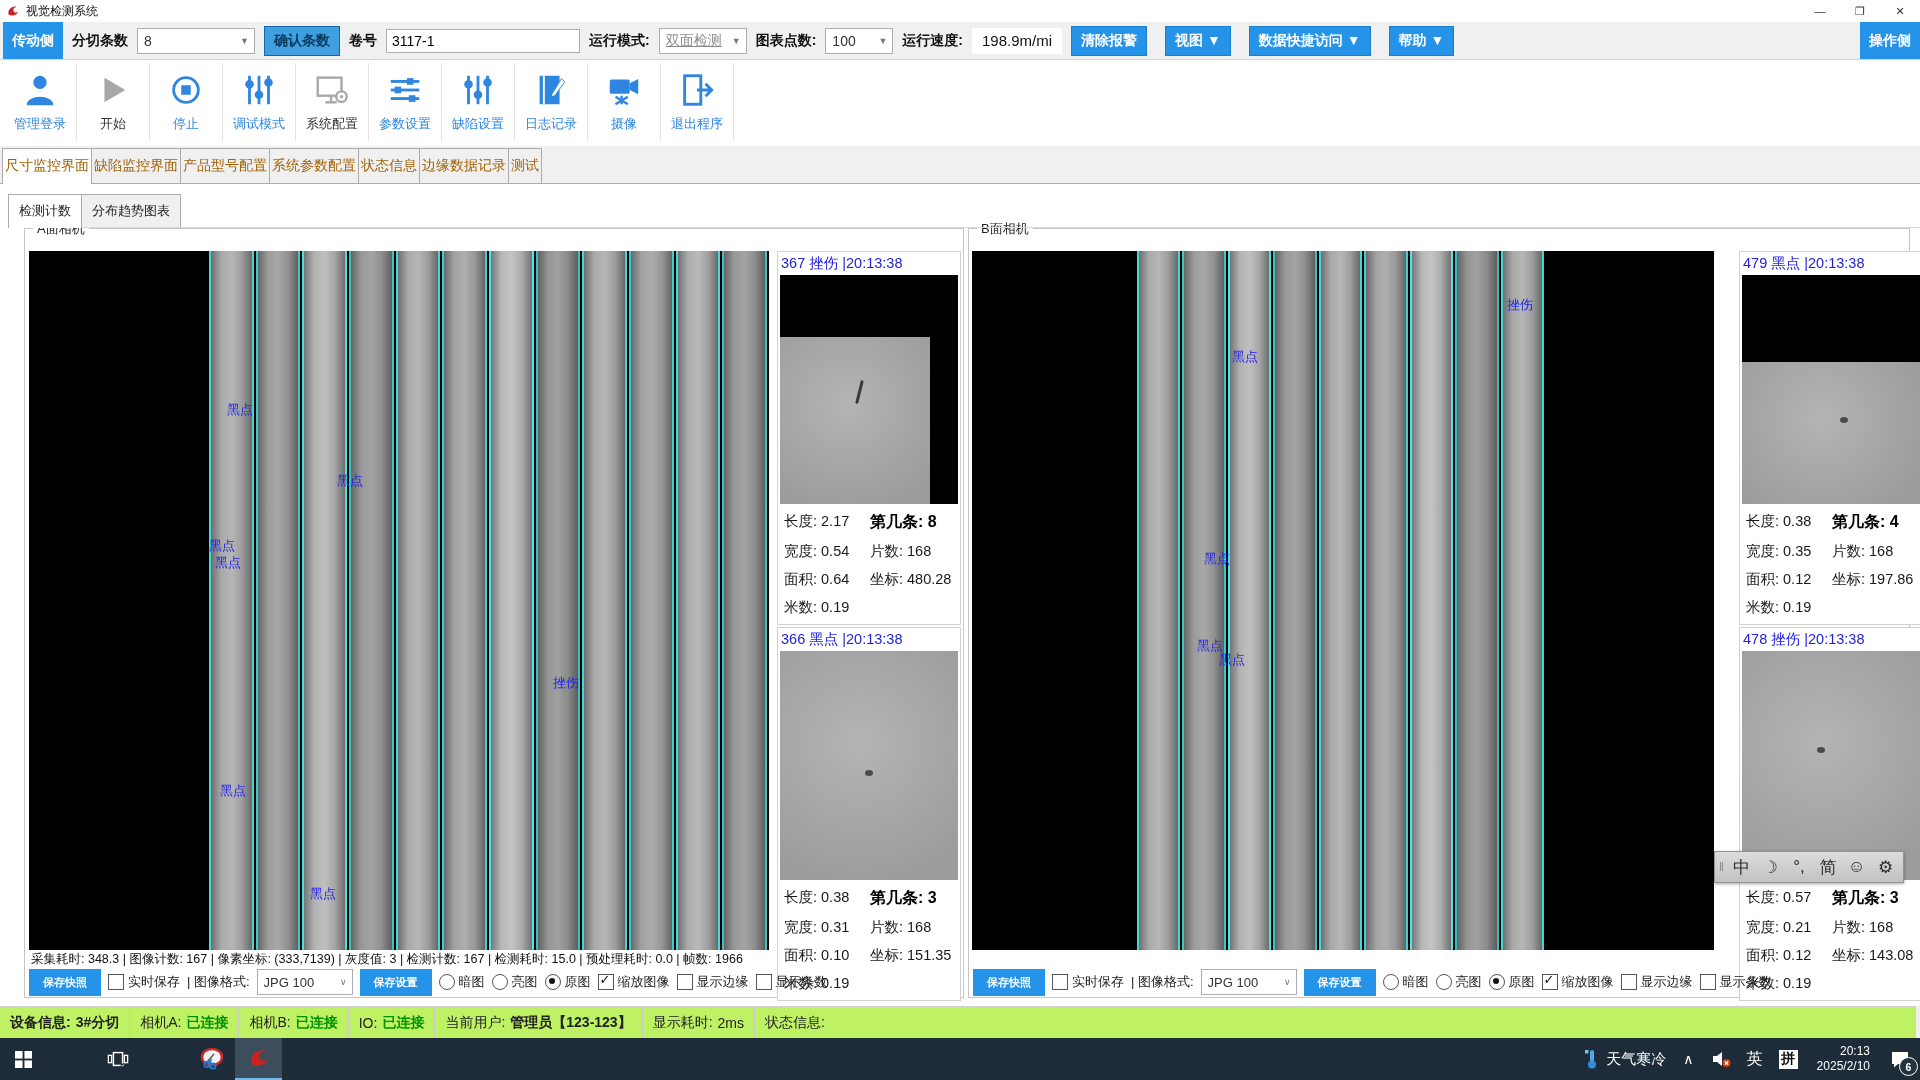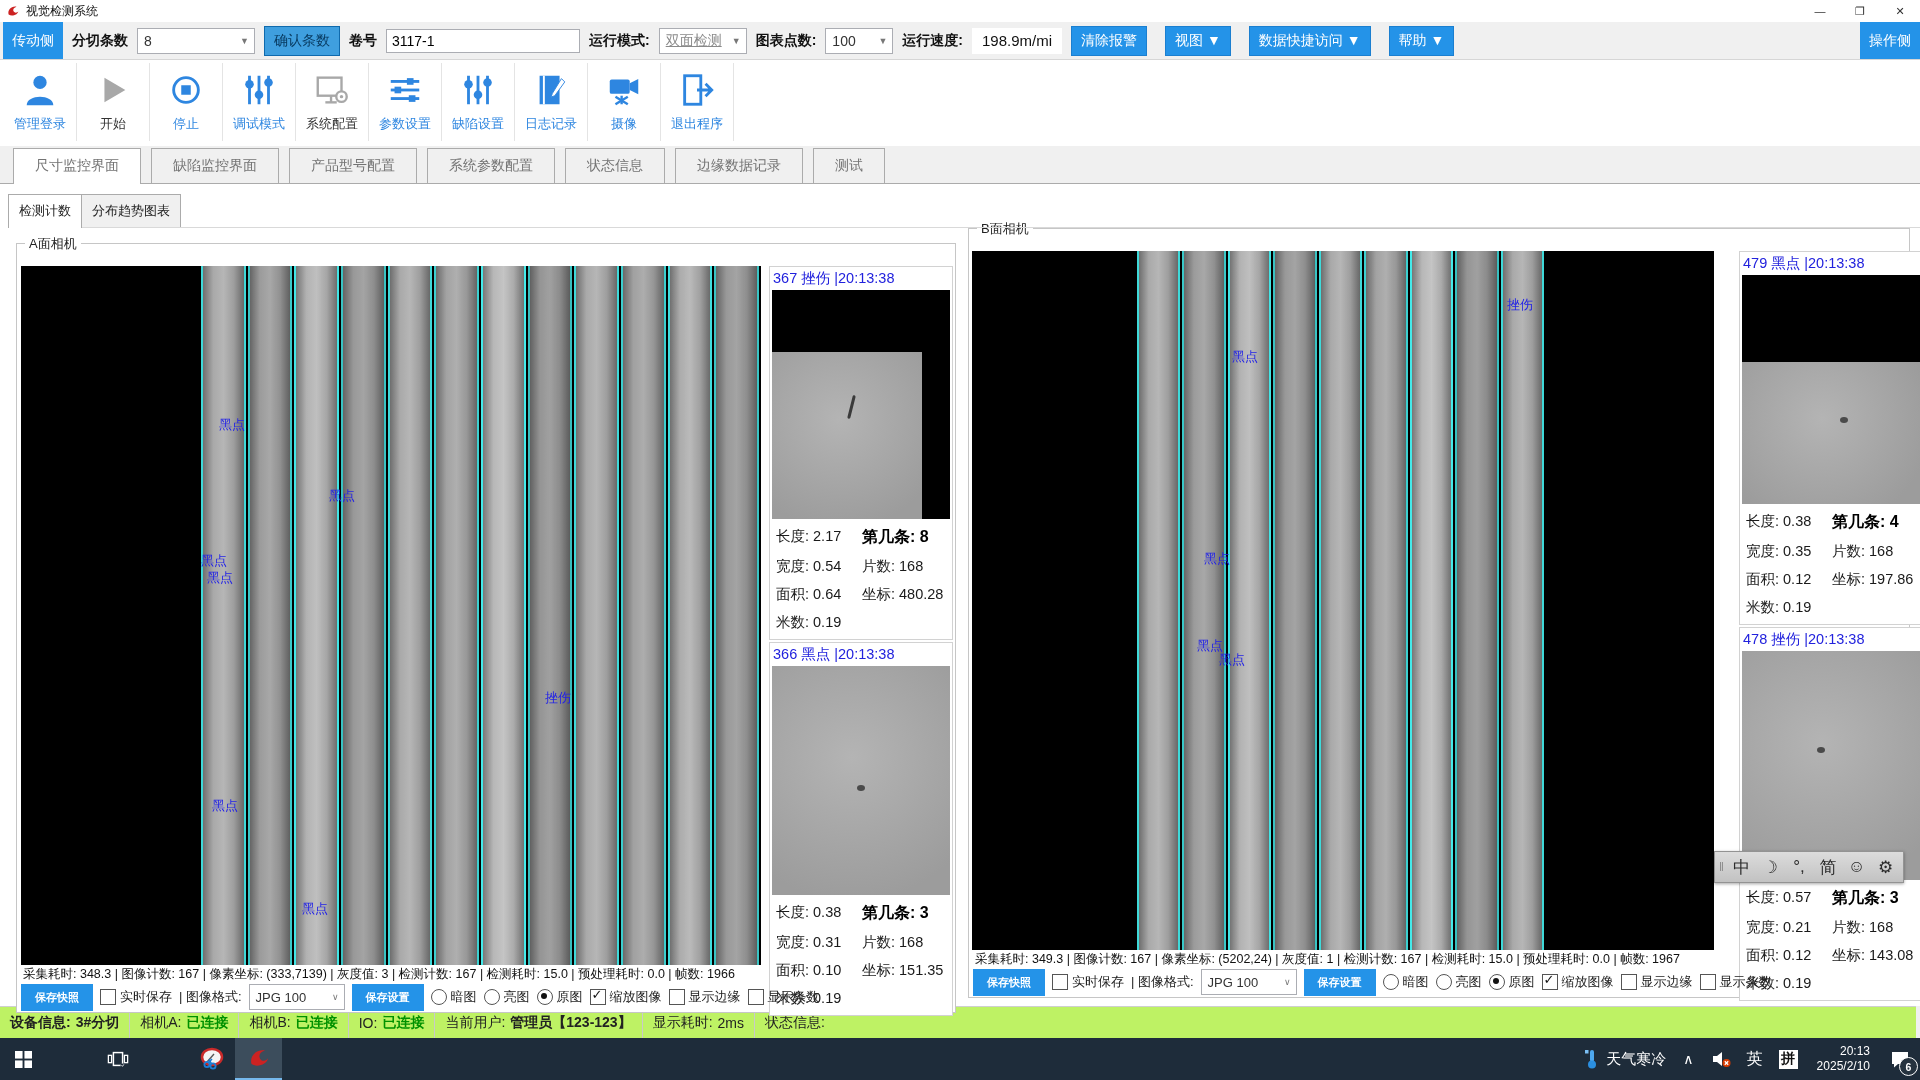--- a/index.html
+++ b/index.html
@@ -8,38 +8,38 @@
     font-family:"Liberation Sans","DejaVu Sans",sans-serif;
     background:#f0f0f0;color:#222;
   }
   
   .titlebar{position:absolute;top:0;left:0;right:0;height:22px;background:#fff;display:flex;align-items:center;gap:6px;padding-left:6px;border-bottom:1px solid #e8e8e8;}
   .titlebar .title{font-size:12px;color:#111;}
   .win-controls{margin-left:auto;display:flex;height:100%;}
   .win-btn{width:40px;height:100%;display:flex;align-items:center;justify-content:center;font-size:11px;color:#333;cursor:pointer;}
   
   .toolbar{position:absolute;top:22px;left:0;right:0;height:37px;background:#f0f0f0;border-bottom:1px solid #d6d6d6;display:flex;align-items:center;gap:9px;padding:0 0 0 3px;font-size:14px;}
-  .btn-blue{background:#2493e8;color:#fff;border:1px solid #1b7fd0;padding:5px 9px;font-size:14px;font-weight:normal;cursor:pointer;white-space:nowrap;}
+  .btn-blue{background:#2493e8;color:#fff;border:1px solid #1b7fd0;padding:5px 9px;font-size:14px;font-weight:bold;cursor:pointer;white-space:nowrap;}
   .btn-confirm{background:#3f9fdf;border:1px solid #0f6aad;color:#07395f;}
   .tb-label{font-weight:bold;color:#111;white-space:nowrap;}
   .combo{background:#fff;border:1px solid #abadb3;height:24px;display:flex;align-items:center;padding:0 2px 0 6px;font-size:14px;color:#333;cursor:pointer;}
   .combo .arrow{margin-left:auto;color:#777;font-size:9px;padding:0 3px;}
   .tb-input{height:22px;border:1px solid #abadb3;padding:0 5px;font-size:14px;font-family:inherit;}
   .speedbox{background:#fff;height:26px;display:flex;align-items:center;padding:0 10px;font-size:15px;color:#111;}
   .tb-right{margin-left:auto;display:flex;height:100%;}
   .opside{height:100%;display:flex;align-items:center;border:none;}
   
   .iconbar{position:absolute;top:60px;left:0;right:0;height:86px;background:#fff;display:flex;align-items:flex-start;padding-left:4px;}
   .icon-item{width:72px;height:78px;margin-top:3px;display:flex;flex-direction:column;align-items:center;justify-content:center;gap:6px;border-right:1px solid #e4e4e4;cursor:pointer;color:#2e86e0;}
   .icon-item.disabled{color:#a8a8a8;}
   .icon-item .lbl{font-size:13px;color:#2e86e0;white-space:nowrap;}
   .icon-item.disabled .lbl{color:#333;}
   
   .maintabs{position:absolute;top:148px;left:0;right:0;height:35px;background:#f0f0f0;border-bottom:1px solid #ababab;display:flex;align-items:flex-end;padding-left:2px;}
-  .tab{padding:8px 21px;font-size:14px;background:#f0f0f0;border:1px solid #ababab;border-bottom:none;margin-right:-1px;cursor:pointer;color:#737373;white-space:nowrap;margin-left:11px;}
+  .tab{padding:8px 2px;font-size:14px;background:#f0f0f0;border:1px solid #ababab;border-bottom:none;margin-right:-1px;cursor:pointer;color:#a16207;white-space:nowrap;}
   .tab.active{background:#fff;position:relative;z-index:2;padding-bottom:9px;margin-bottom:-1px;}
   .page{position:absolute;top:184px;left:0;right:0;bottom:74px;background:#fff;}
   .subtabs{position:absolute;top:192px;left:8px;right:0;height:35px;display:flex;align-items:flex-end;border-bottom:1px solid #d9d9d9;z-index:3;}
   .subtab{padding:7px 10px;font-size:13px;background:#f0f0f0;border:1px solid #ababab;border-bottom:none;margin-right:-1px;cursor:pointer;}
   .subtab.active{background:#fff;margin-bottom:-1px;padding-bottom:8px;z-index:2;}
   
   .groupbox{position:absolute;top:228px;height:768px;background:#fff;border:1px solid #c6c6c6;}
   .legend{position:absolute;top:-9px;left:8px;background:#fff;padding:0 4px;font-size:13px;color:#222;z-index:2;}
   .img-area{position:absolute;background:#000;overflow:hidden;}
   .strip{position:absolute;top:0;bottom:0;border-left:2px solid #3fd9d9;border-right:2px solid #3fd9d9;background:linear-gradient(90deg,#6e6e6e,#a9a9a9 25%,#b6b6b6 50%,#9e9e9e 75%,#686868);}
@@ -353,21 +353,21 @@
       </div>
       <div class="noti">
         <svg width="20" height="19" viewBox="0 0 20 19">
           <path d="M2 2 L18 2 L18 14 L8 14 L4 17.5 L4 14 L2 14 Z" fill="#fff"></path>
         </svg>
         <span class="badge">6</span>
       </div>
     </div>
   </div>
 
-<div class="groupbox" style="left: 16px; width: 938px; margin-top: 15px;">
+<div class="groupbox" style="left: 24px; width: 938px;">
     <span class="legend">A面相机</span>
     <div class="img-area" style="left: 4px; top: 22px; width: 740px; height: 699px;">
       <div class="strip" style="left: 180px; width: 40.6667px; filter: brightness(1);"></div>
       <div class="strip" style="left: 226.667px; width: 40.6667px; filter: brightness(0.92);"></div>
       <div class="strip" style="left: 273.333px; width: 40.6667px; filter: brightness(1.05);"></div>
       <div class="strip" style="left: 320px; width: 40.6667px; filter: brightness(0.9);"></div>
       <div class="strip" style="left: 366.667px; width: 40.6667px; filter: brightness(1);"></div>
       <div class="strip" style="left: 413.333px; width: 40.6667px; filter: brightness(0.96);"></div>
       <div class="strip" style="left: 460px; width: 40.6667px; filter: brightness(1.08);"></div>
       <div class="strip" style="left: 506.667px; width: 40.6667px; filter: brightness(0.88);"></div>
@@ -505,21 +505,20 @@
           <div class="big">第几条: 3</div>
           <div>宽度: 0.21</div>
           <div class="">片数: 168</div>
           <div>面积: 0.12</div>
           <div class="">坐标: 143.08</div>
           <div>米数: 0.19</div>
           <div class=""></div>
         </div>
       </div>
     </div>
-    <div class="status-line">采集耗时:  349.3  | 图像计数:  167  | 像素坐标:  (5202,24)  | 灰度值:  1  | 检测计数:  167  | 检测耗时:  15.0  | 预处理耗时:  0.0  | 帧数:  1967</div>
     <div class="controls-row">
       <button class="btn-small">保存快照</button>
       <label class="opt">
         <span class="cb"></span>
         <span>实时保存</span>
       </label>
       <span>| 图像格式:</span>
       <div class="combo" style="width: 86px; height: 24px; font-size: 13px;">
         <span>JPG 100</span>
         <span class="arrow">∨</span>

